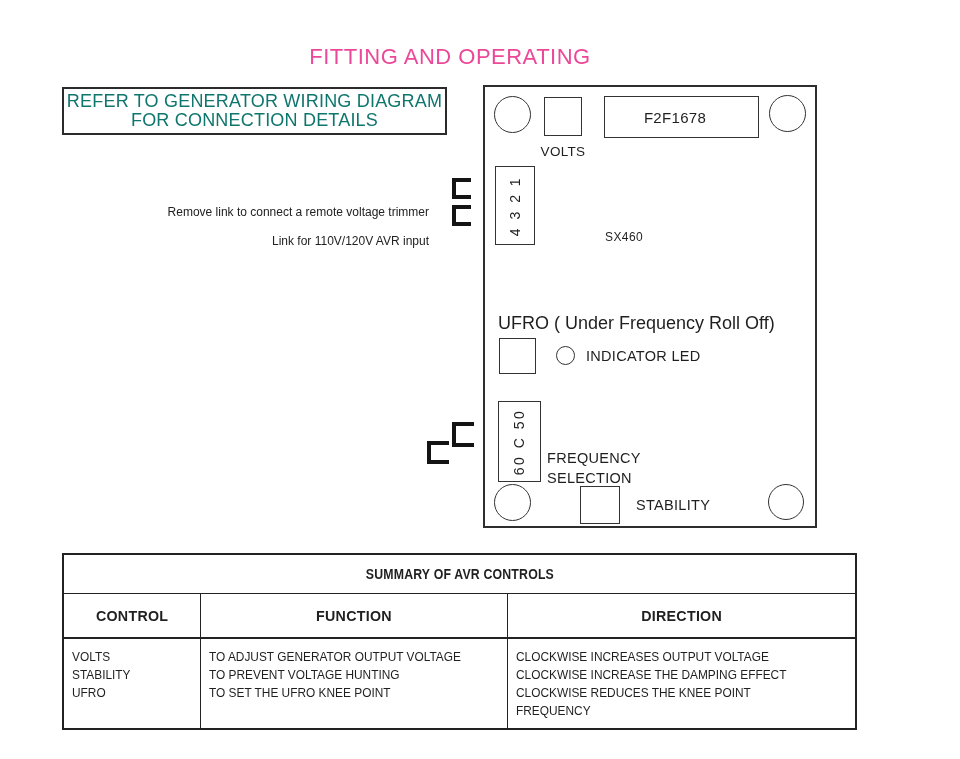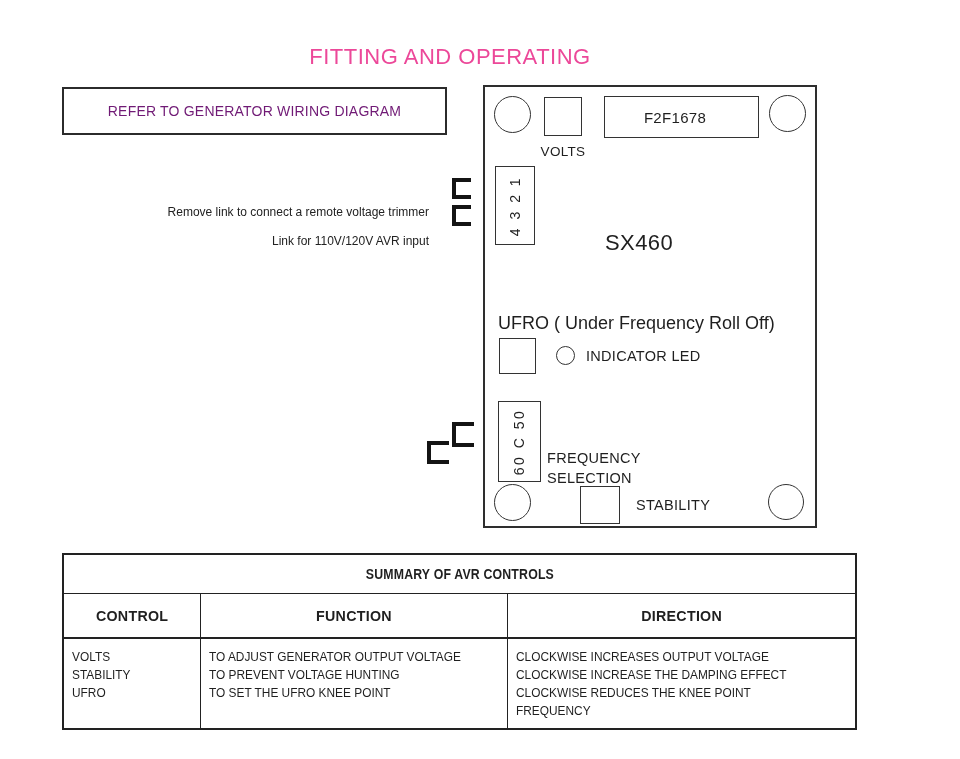--- a/index.html
+++ b/index.html
@@ -6,21 +6,21 @@
   html,body { background:#ffffff; }
   body { font-family:"Liberation Sans", sans-serif; color:#1f1f1f; }
   .page { position:relative; width:960px; height:759px; background:#fff; overflow:hidden; }
 
   .title { position:absolute; left:284px; top:44px; width:332px; text-align:center;
            font-size:22px; letter-spacing:0.5px; color:#ec4899; white-space:nowrap; }
 
   .notice-box { position:absolute; left:62px; top:87px; width:385px; height:48px;
                 border:2px solid #2b2b2b; display:flex; flex-direction:column;
                 justify-content:center; align-items:center; }
-  .notice-box div { font-size:14px; line-height:19px; letter-spacing:0.2px; color:#701a75; }
+  .notice-box div { font-size:18px; line-height:19px; letter-spacing:0.2px; color:#0f766e; }
 
   
   .ann { position:absolute; width:300px; text-align:right; font-size:12px; color:#222;margin-top:19px; }
   .ann-remove { left:129px; top:186px; }
   .ann-link { left:129px; top:215px; }
 
   .jumper { position:absolute; border:4px solid #141414; border-right:none; background:transparent; }
   .j1 { left:452px; top:178px; width:19px; height:21px; }
   .j2 { left:452px; top:205px; width:19px; height:21px; }
   .j3 { left:452px; top:422px; width:22px; height:25px; }
@@ -47,21 +47,21 @@
             border:1.6px solid #333; display:flex; align-items:center;
             padding:0 22px 0 9px; justify-content:center; }
   .tstrip span { font-size:15px; letter-spacing:0.3px; }
 
   .vblock { position:absolute; border:1.6px solid #333; display:flex;
             align-items:center; justify-content:center; }
   .vb-4321 { left:10px; top:79px; width:40px; height:79px; }
   .vb-freq { left:13px; top:314px; width:43px; height:81px; }
   .vtext { transform:rotate(-90deg); white-space:nowrap; font-size:14px; letter-spacing:2.5px; }
 
-  .model { position:absolute; left:120px; top:143px; font-size:22px; letter-spacing:0.4px; }
+  .model { position:absolute; left:120px; top:143px; font-size:12px; letter-spacing:0.4px; }
 
   .ufro-heading { position:absolute; left:13px; top:226px; font-size:18px; white-space:nowrap; }
   .led { position:absolute; left:71px; top:259px; width:19px; height:19px;
          border:1.8px solid #333; border-radius:50%; }
   .led-label { position:absolute; left:101px; top:261px; font-size:14.5px; letter-spacing:0.3px; }
 
   .freq-label { position:absolute; left:62px; top:329px; font-size:14.5px; line-height:20px; letter-spacing:0.3px;margin-top:32px; }
   .stab-label { position:absolute; left:151px; top:410px; font-size:14.5px; letter-spacing:0.3px; }
 
   
@@ -84,20 +84,21 @@
 </style>
 </head>
 <body>
 
 <div class="page">
 
   <div class="title">FITTING AND OPERATING</div>
 
   <div class="notice-box">
     <div>REFER TO GENERATOR WIRING DIAGRAM</div>
+    <div>FOR CONNECTION DETAILS</div>
   </div>
 
   <div class="ann ann-remove">Remove link to connect a remote voltage trimmer</div>
   <div class="ann ann-link">Link for 110V/120V AVR input</div>
 
   <div class="jumper j1"></div>
   <div class="jumper j2"></div>
   <div class="jumper j3"></div>
   <div class="jumper j4"></div>
 

